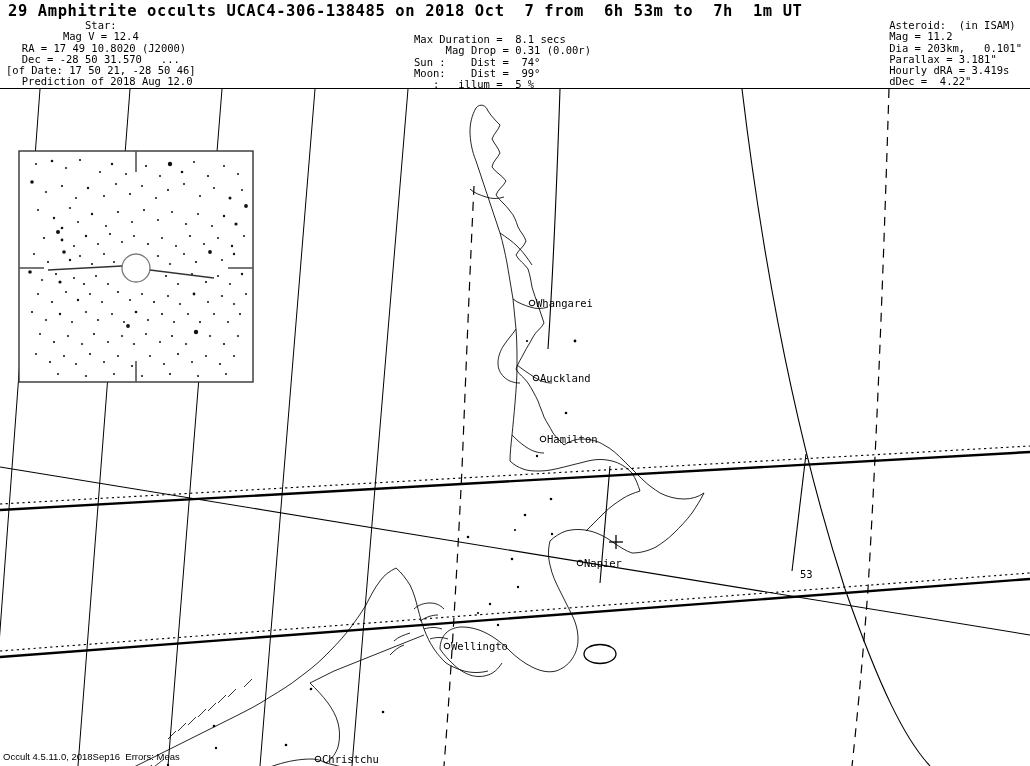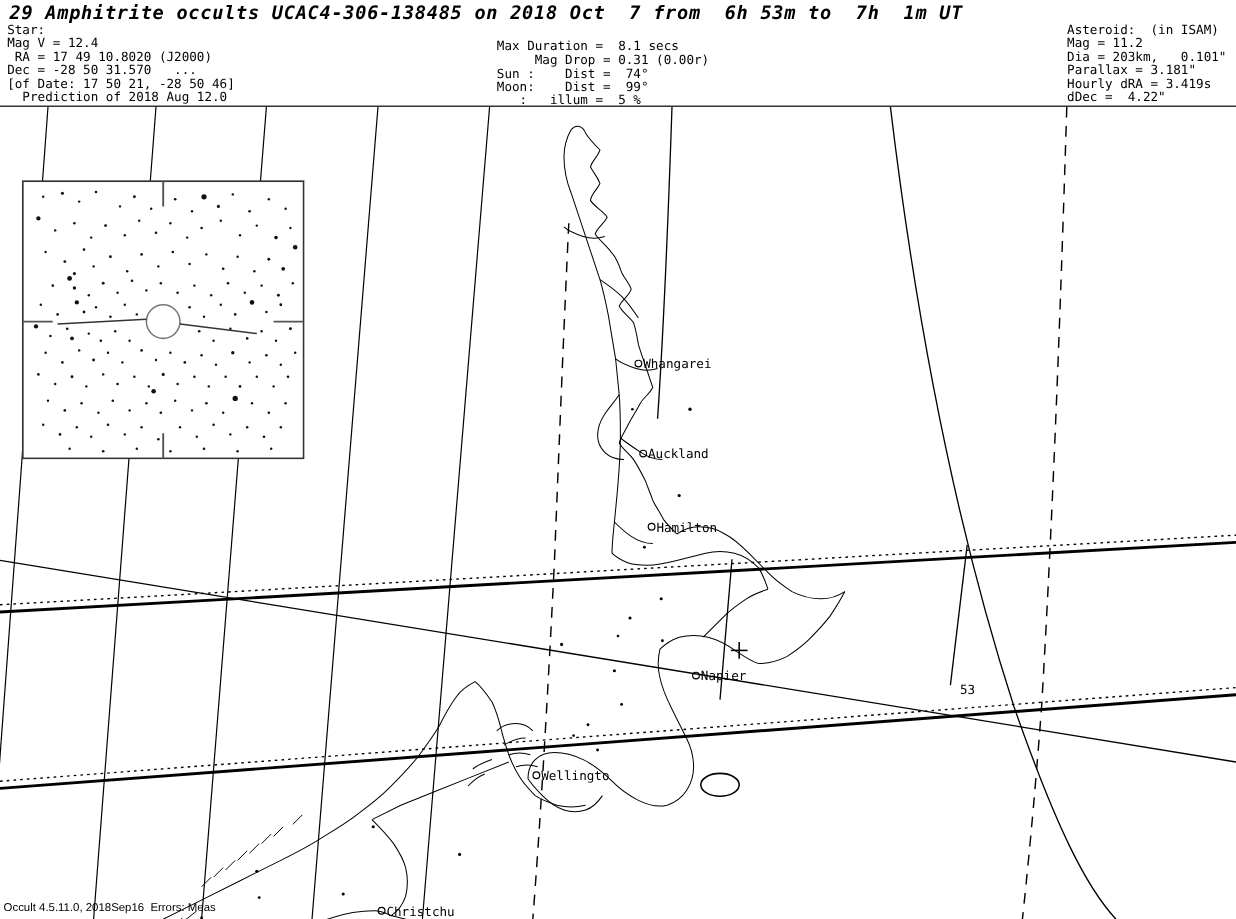--- a/index.html
+++ b/index.html
@@ -6,24 +6,24 @@
   html,body{margin:0;padding:0;background:#ffffff;}
   body{
     width:1030px;height:766px;position:relative;overflow:hidden;
     font-family:"DejaVu Sans Mono","Liberation Mono",monospace;
     color:#000000;
   }
   
   #header{position:absolute;left:0;top:0;width:1030px;height:90px;}
   #title{
     position:absolute;left:8px;top:2px;
-    font-size:15.5px;font-weight:bold;letter-spacing:0.6px;white-space:pre;font-style:italic;
+    font-size:15.5px;font-weight:bold;letter-spacing:0.6px;white-space:pre;
   }
   .hblock{position:absolute;font-size:10.5px;line-height:11.3px;white-space:pre;}
-  #hcol-left{left:6px;top:20px;text-align:left;}
+  #hcol-left{left:6px;top:20px;text-align:center;}
   #hcol-mid{left:414px;top:20px;text-align:left;margin-top:14px;}
   #hcol-right{right:8px;top:20px;text-align:left;}
   #header-rule{position:absolute;left:0;top:88px;width:1030px;height:1px;background:#000;}
   
   #map{position:absolute;left:0;top:89px;width:1030px;height:677px;overflow:hidden;}
   #map svg{display:block;}
   
   #inset{position:absolute;left:18px;top:150px;width:236px;height:233px;}
   #inset svg{display:block;}
   

